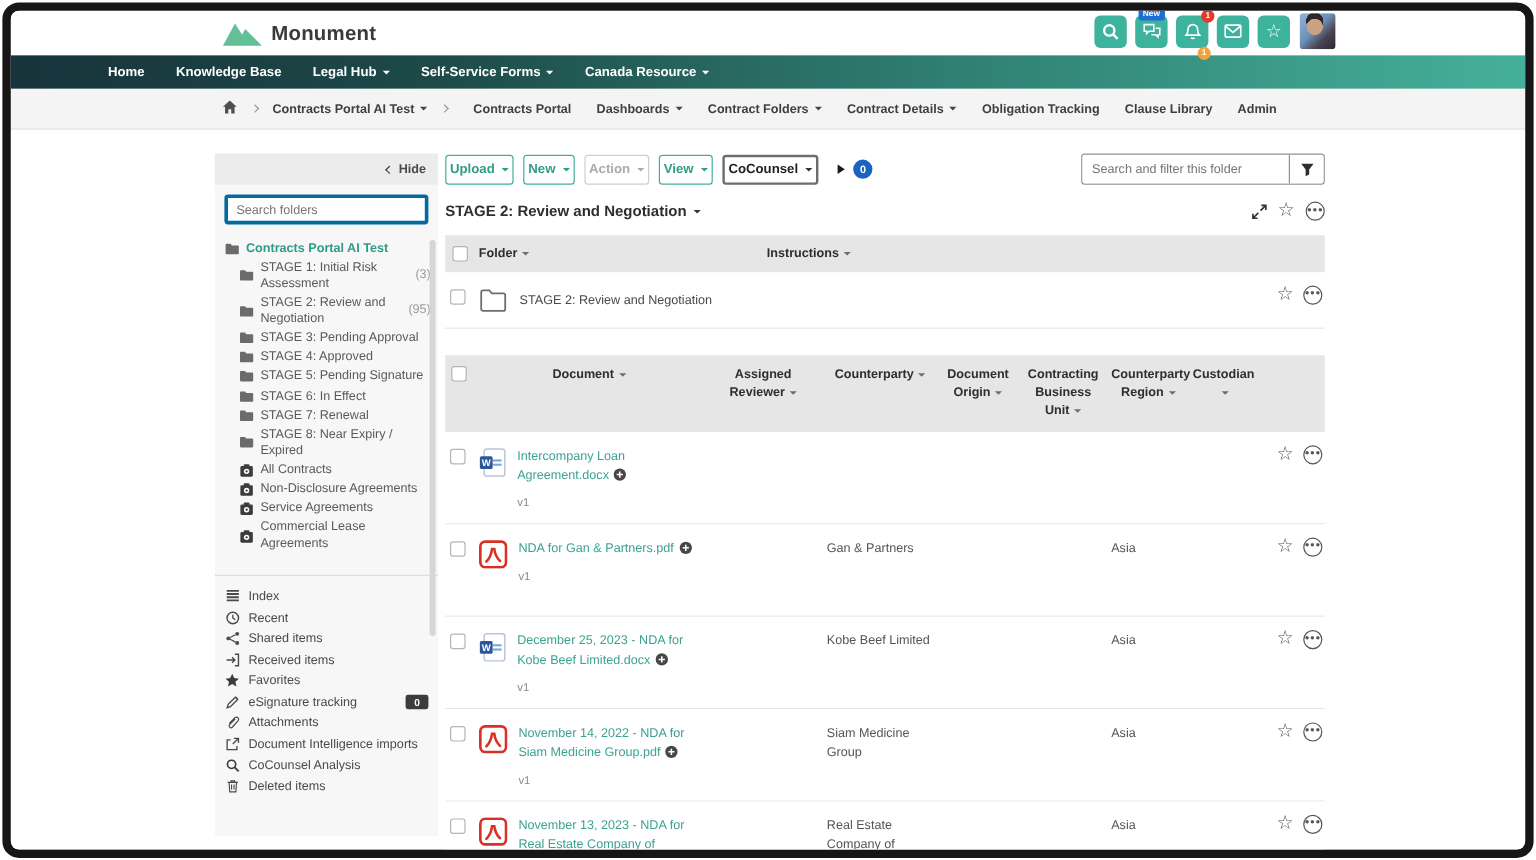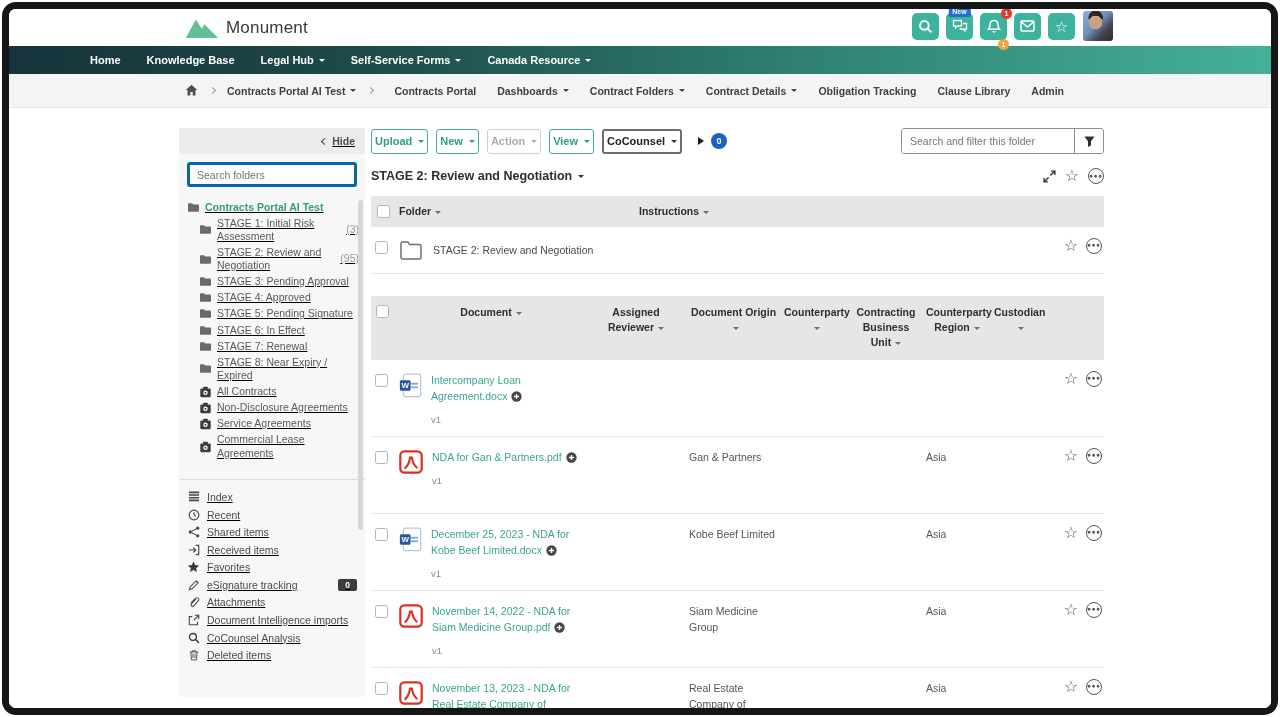--- a/index.html
+++ b/index.html
@@ -4,21 +4,21 @@
 <style>
   * { margin:0; padding:0; box-sizing:border-box; }
   html,body { background:#fff; font-family:"Liberation Sans", sans-serif; }
   .stage { position:relative; width:1280px; height:717px; background:#fff; }
   .bezel { position:absolute; inset:2px; border:7px solid #161616; border-radius:14px; background:#fff; overflow:hidden; }
   .page { position:relative; width:100%; height:100%; background:#fff; overflow:hidden; }
 
   
   .topbar { height:37px; background:#fff; display:flex; align-items:center; padding-left:176px; position:relative; }
   .logo { display:flex; align-items:center; gap:7px; }
-  .logo-text { font-size:17px; color:#3a3a3a; font-weight:400; letter-spacing:.2px; }
+  .logo-text { font-size:17px; color:#3a3a3a; font-weight:700; letter-spacing:.2px; }
   .top-actions { position:absolute; right:158px; top:2px; display:flex; align-items:center; }
   .tb-btn { width:27px; height:27px; background:#3db39e; border:none; border-radius:5px; margin-left:7px;
             display:inline-flex; align-items:center; justify-content:center; position:relative; cursor:pointer; color:#fff; }
   .tb-btn svg { display:block; }
   .tb-star { font-size:15px; color:#fff; line-height:1; }
   .flag-new { position:absolute; top:-6px; left:50%; transform:translateX(-50%); background:#1d6fd1; color:#fff;
               font-size:7px; font-weight:bold; padding:1px 4px 2px; border-radius:2px; white-space:nowrap; }
   .badge-red { position:absolute; top:-5px; right:-5px; width:11px; height:11px; border-radius:50%; background:#e23b2e;
                color:#fff; font-size:7px; font-weight:bold; display:flex; align-items:center; justify-content:center; }
   .badge-orange { position:absolute; bottom:-10px; right:-2px; width:11px; height:11px; border-radius:50%; background:#f2a33c;
@@ -37,21 +37,21 @@
   
   .crumbbar { height:34px; background:#f4f4f4; border-bottom:1px solid #e3e3e3; display:flex; align-items:center;
               padding-left:176px; gap:12px; }
   .crumbbar .chev { width:5px; height:5px; border-right:1.4px solid #9a9a9a; border-top:1.4px solid #9a9a9a;
                     transform:rotate(45deg); display:inline-block; }
   .crumb, .bc-tab { font-size:10.5px; font-weight:bold; color:#3f3f3f; display:flex; align-items:center; gap:5px; cursor:pointer; }
   .bc-tab { margin-left:9px; }
 
   
   .body { display:flex; align-items:flex-start; }
-  .sidebar { width:186px; margin-left:170px; margin-top:20px; height:569px; background:#f7f7f7; position:relative; font-size:10.5px;text-decoration:underline; }
+  .sidebar { width:186px; margin-left:170px; margin-top:20px; height:569px; background:#f7f7f7; position:relative; font-size:10.5px; }
   .main { width:733px; margin-left:6px; margin-top:20px; }
 
   
   .hide-strip { height:26px; background:#ececec; display:flex; align-items:center; justify-content:flex-end;
                 padding-right:10px; gap:5px; color:#4a4a4a; font-weight:bold; font-size:10.5px; cursor:pointer; }
   .hide-strip .chev-left { width:5px; height:5px; border-left:1.6px solid #444; border-bottom:1.6px solid #444; transform:rotate(45deg); }
   .sb-search { margin:8px 8px 10px; }
   .sb-search input { width:100%; height:25px; border:3px solid #0369a1; border-radius:3px; background:#fff;
                      font-size:10.5px; padding:0 7px; color:#444; font-family:"Liberation Sans",sans-serif; }
   .tree { padding:2px 6px 8px 8px; }
@@ -541,22 +541,22 @@
             <span class="more-circle">●●●</span>
           </div>
         </div>
 
         <div class="doc-grid ghead">
           <div class="cell-check">
                 <span class="checkbox"></span>
               </div>
           <div><span>Document</span><span class="hdr-caret"></span></div>
           <div><span>Assigned Reviewer</span><span class="hdr-caret"></span></div>
+          <div><span>Counterparty</span><span class="hdr-caret"></span></div>
           <div><span>Document Origin</span><span class="hdr-caret"></span></div>
-          <div><span>Counterparty</span><span class="hdr-caret"></span></div>
           <div><span>Contracting Business Unit</span><span class="hdr-caret"></span></div>
           <div><span>Counterparty Region</span><span class="hdr-caret"></span></div>
           <div><span>Custodian</span><span class="hdr-caret"></span></div>
           <div></div>
         </div>
         <div id="doc-rows">
               <div class="doc-grid grow doc-row">
                 <div class="cell-check">
                   <span class="checkbox"></span>
                 </div>

